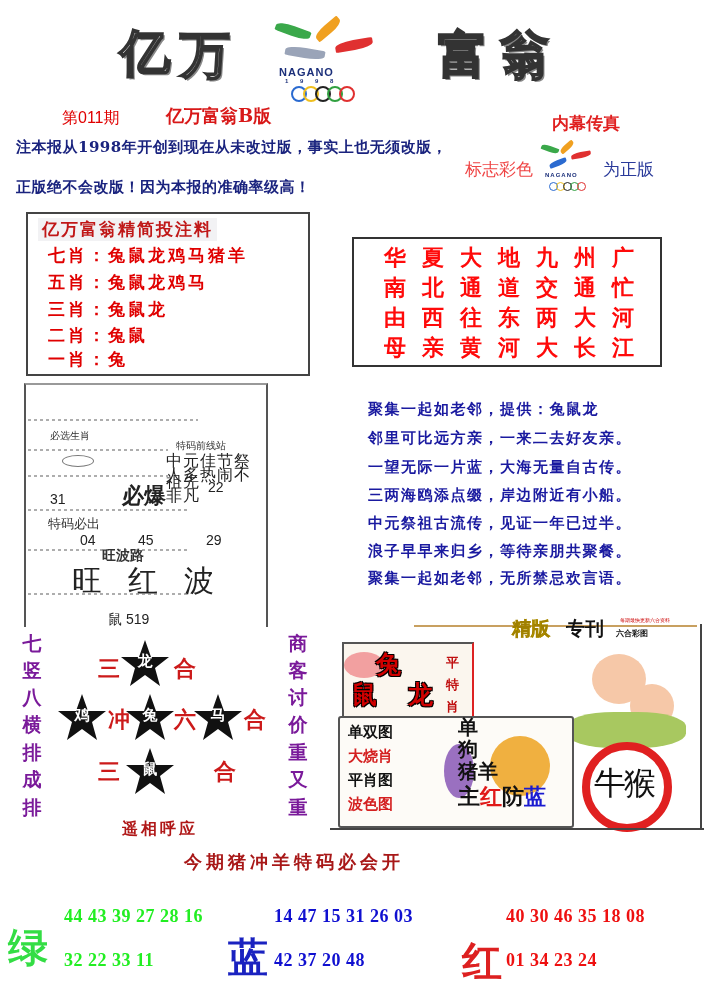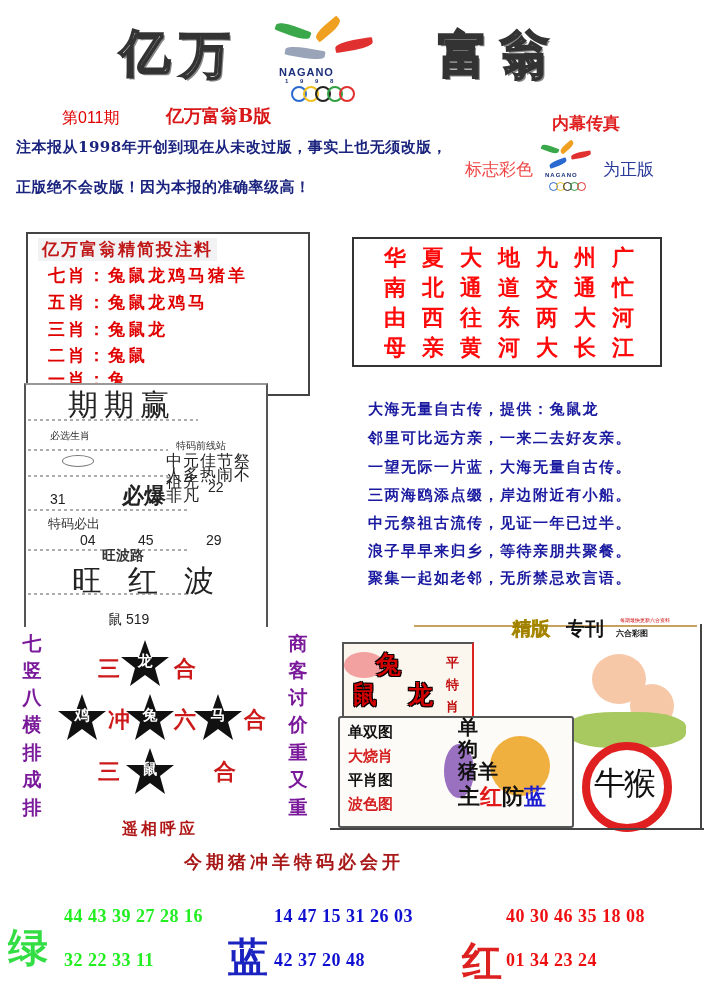--- a/index.html
+++ b/index.html
@@ -20,21 +20,21 @@
   .ring { width: 16px; height: 16px; border-radius: 50%; border: 2px solid; margin-right: -4px; }
 
   .issue-label { position: absolute; left: 62px; top: 108px; font-family: "Liberation Sans", sans-serif; font-size: 16px; color: #e00000; }
   .edition-label { position: absolute; left: 166px; top: 104px; font-size: 18px; color: #d81818; font-weight: bold; }
   .notice { position: absolute; left: 16px; font-size: 15px; color: #1a237e; font-weight: bold; letter-spacing: 0.5px; white-space: nowrap; }
   .fax-title { position: absolute; left: 552px; top: 112px; font-family: "Liberation Sans", sans-serif; font-size: 17px; color: #e02020; font-weight: bold; }
   .fax-left { position: absolute; left: 465px; top: 158px; font-family: "Liberation Sans", sans-serif; font-size: 17px; color: #ef4444; }
   .fax-right { position: absolute; left: 603px; top: 158px; font-family: "Liberation Sans", sans-serif; font-size: 17px; color: #2a3a9a; }
 
   
-  .picks-box { position: absolute; left: 26px; top: 212px; width: 284px; height: 164px; border: 2px solid #444; background: #fff; margin-top: 20px; }
+  .picks-box { position: absolute; left: 26px; top: 212px; width: 284px; height: 164px; border: 2px solid #444; background: #fff; }
   .picks-title { position: absolute; left: 10px; top: 4px; font-size: 17px; color: #c01818; font-weight: bold; background: #f2f2f4; padding: 0 4px; letter-spacing: 2px; }
   .picks-row { position: absolute; left: 20px; font-size: 17px; color: #e00000; font-weight: bold; letter-spacing: 3px; white-space: nowrap; }
 
   
   .poem-box { position: absolute; left: 352px; top: 237px; width: 310px; height: 130px; border: 2px solid #333; background: #fff; }
   .poem-grid { position: absolute; left: 22px; top: 4px; display: grid; grid-template-columns: repeat(7, 38px); grid-auto-rows: 30px; }
   .poem-cell { font-size: 22px; color: #ff0a0a; font-weight: bold; text-align: center; }
 
   
   .qqy-box { position: absolute; left: 24px; top: 383px; width: 244px; height: 244px; border-left: 2px solid #555; border-right: 2px solid #555; border-top: 2px solid #999; background: #fff; overflow: hidden; }
@@ -164,21 +164,20 @@
       <span class="poem-cell">亲</span>
       <span class="poem-cell">黄</span>
       <span class="poem-cell">河</span>
       <span class="poem-cell">大</span>
       <span class="poem-cell">长</span>
       <span class="poem-cell">江</span>
   </div>
 </div>
 
 <div class="qqy-box">
-  <div class="qqy-title">期期赢</div>
   <span class="noise-line" style="top:34px;width:170px;"></span>
   <div class="qqy-small" style="left:24px;top:44px;text-align:center;">必选生肖</div>
   <div class="qqy-small" style="left:150px;top:54px;">特码前线站</div>
   <span class="noise-line" style="top:64px;width:140px;"></span>
   <div class="qqy-verse" style="top:66px;">中元佳节祭祖先</div>
   <div class="qqy-verse" style="top:80px;">人多热闹不非凡</div>
   <span style="position:absolute;left:36px;top:70px;width:32px;height:12px;border:1px solid #777;border-radius:50%;"></span>
   <span class="noise-line" style="top:90px;width:140px;"></span>
   <div class="qqy-num" style="left:24px;top:106px;">31</div>
   <div class="qqy-big" style="left:96px;top:96px;">必爆</div>
@@ -189,21 +188,21 @@
   <div class="qqy-num" style="left:112px;top:147px;">45</div>
   <div class="qqy-num" style="left:180px;top:147px;">29</div>
   <span class="noise-line" style="top:164px;width:160px;"></span>
   <div class="qqy-small" style="left:76px;top:162px;font-size:14px;font-weight:bold;">旺波路</div>
   <div class="qqy-wang" style="top:176px;">旺红波</div>
   <span class="noise-line" style="top:208px;width:160px;"></span>
   <div class="qqy-small" style="left:86px;top:210px;font-size:12px;margin-top:38px;">特码尾数</div>
   <div class="qqy-num" style="left:82px;top:226px;">鼠 519</div>
 </div>
 
-<div class="blue-poem" style="top:400px;">大海无量自古传，提供：兔鼠龙</div>
+<div class="blue-poem" style="top:400px;">聚集一起如老邻，提供：兔鼠龙</div>
 <div class="blue-poem" style="top:429px;">邻里可比远方亲，一来二去好友亲。</div>
 <div class="blue-poem" style="top:458px;">一望无际一片蓝，大海无量自古传。</div>
 <div class="blue-poem" style="top:486px;">三两海鸥添点缀，岸边附近有小船。</div>
 <div class="blue-poem" style="top:514px;">中元祭祖古流传，见证一年已过半。</div>
 <div class="blue-poem" style="top:542px;">浪子早早来归乡，等待亲朋共聚餐。</div>
 <div class="blue-poem" style="top:569px;">聚集一起如老邻，无所禁忌欢言语。</div>
 
 <div>
   <span class="side-vert" style="left:20px;top:628px;">七</span>
   <span class="side-vert" style="left:20px;top:655px;">竖</span>

